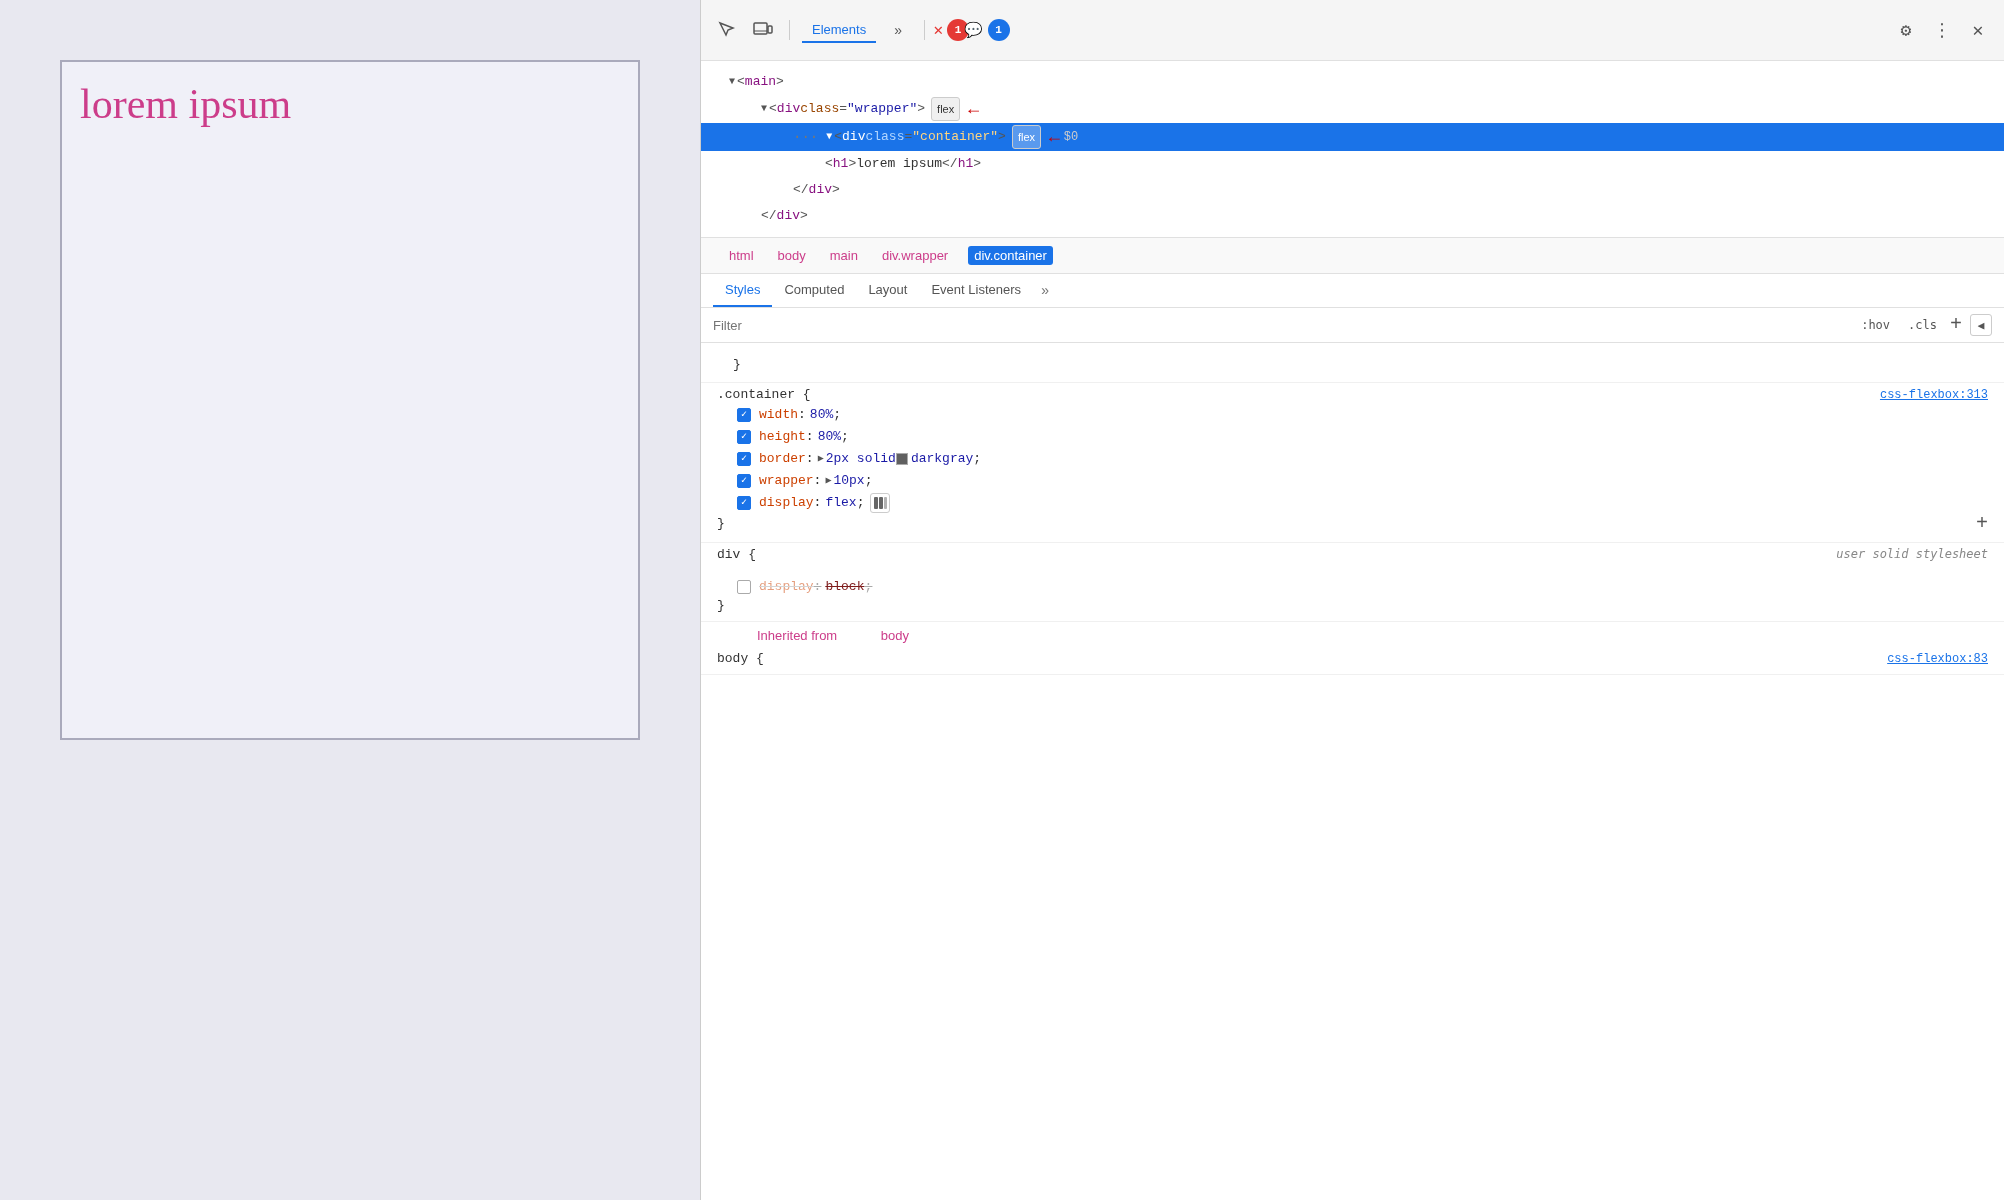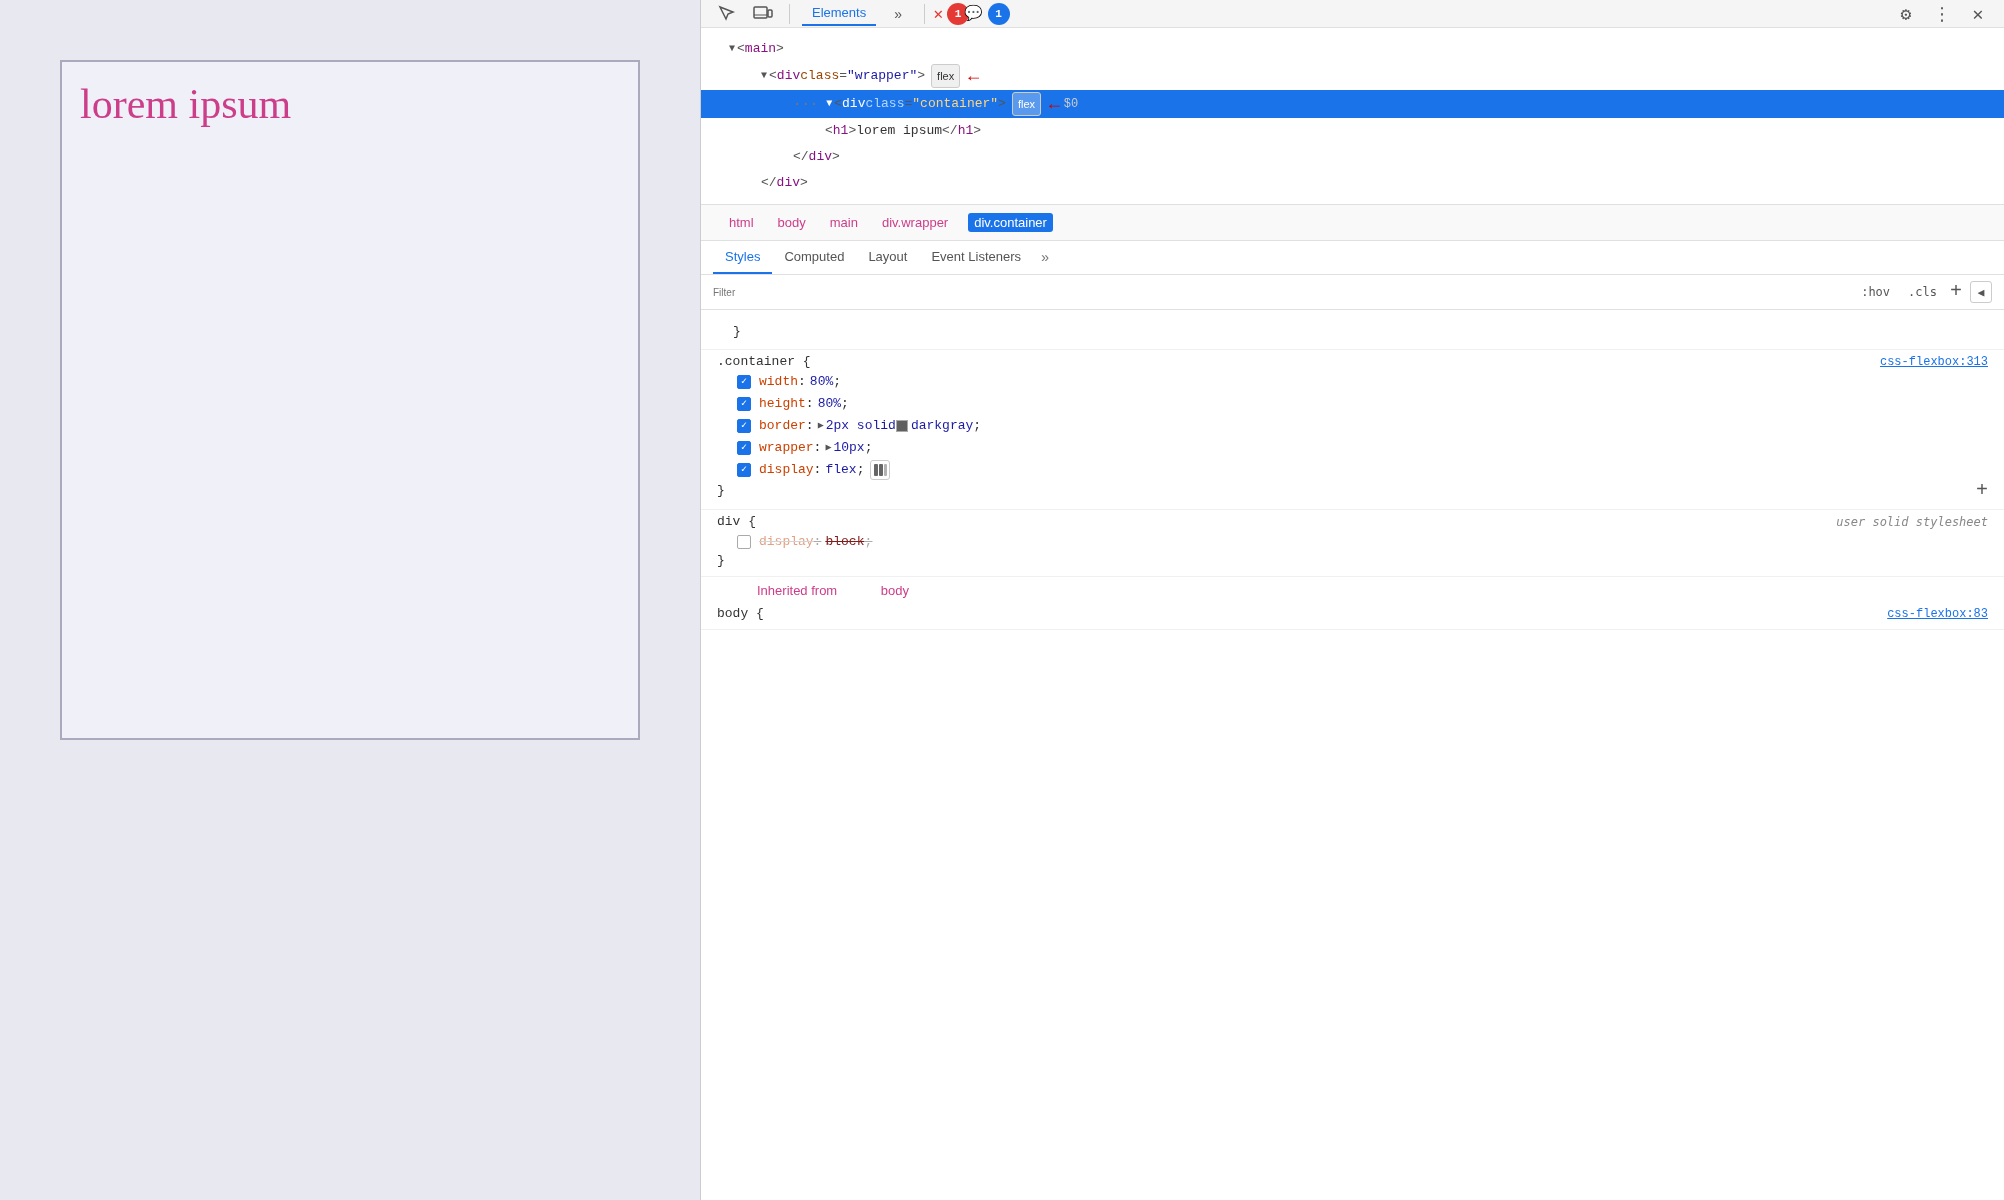--- a/index.html
+++ b/index.html
@@ -50,21 +50,21 @@
     }
 
     
     .devtools-toolbar {
       display: flex;
       align-items: center;
       padding: 6px 12px;
       border-bottom: 1px solid #e0e0e0;
       background: #f5f5f5;
       gap: 8px;
-      height: 28px;
+      height: 61px;
     }
     .toolbar-icon {
       width: 28px;
       height: 28px;
       display: flex;
       align-items: center;
       justify-content: center;
       color: #555;
       font-size: 16px;
       cursor: pointer;
@@ -237,21 +237,21 @@
       align-items: center;
       padding: 6px 12px;
       border-bottom: 1px solid #e0e0e0;
       background: #fff;
       gap: 8px;
     }
     .filter-input {
       flex: 1;
       border: none;
       outline: none;
-      font-size: 10px;
+      font-size: 13px;
       font-family: -apple-system, sans-serif;
       color: #333;
       background: transparent;
     }
     .filter-btn {
       font-size: 12px;
       color: #555;
       cursor: pointer;
       padding: 2px 5px;
       border-radius: 3px;
@@ -573,21 +573,21 @@
         </span>
       </div>
 
       <div style="display:flex;justify-content:space-between;margin-top:2px;">
         <span style="color:#333">}</span>
         <span class="add-rule-btn">+</span>
       </div>
     </div>
 
     <div class="css-rule-block">
-      <div style="display:flex;justify-content:space-between;align-items:center;margin-bottom:2px;">
+      <div style="display:flex;justify-content:space-between;margin-bottom:14px;">
         <span class="rule-selector">div {</span>
         <span class="rule-source user-agent" style="font-family:monospace;">user solid stylesheet</span>
       </div>
 
       <div class="css-prop-row strikethrough">
         <span style="width:14px;height:14px;border:1px solid #aaa;display:inline-flex;border-radius:2px;margin-right:8px;flex-shrink:0;"></span>
         <span class="prop-name">display</span>
           <span class="prop-colon" style="color:#aaa;">:</span>
         <span class="prop-value" style="text-decoration:line-through;color:#7f1d1d;"> block</span>
           <span style="text-decoration:line-through;color:#aaa;">;</span>

